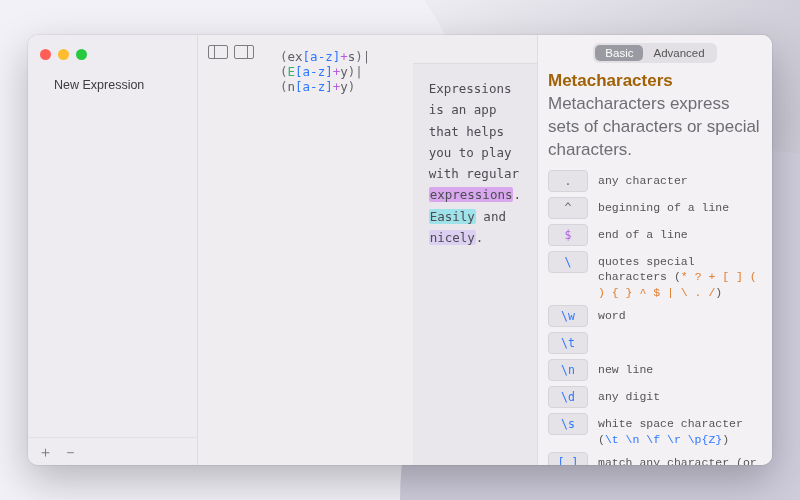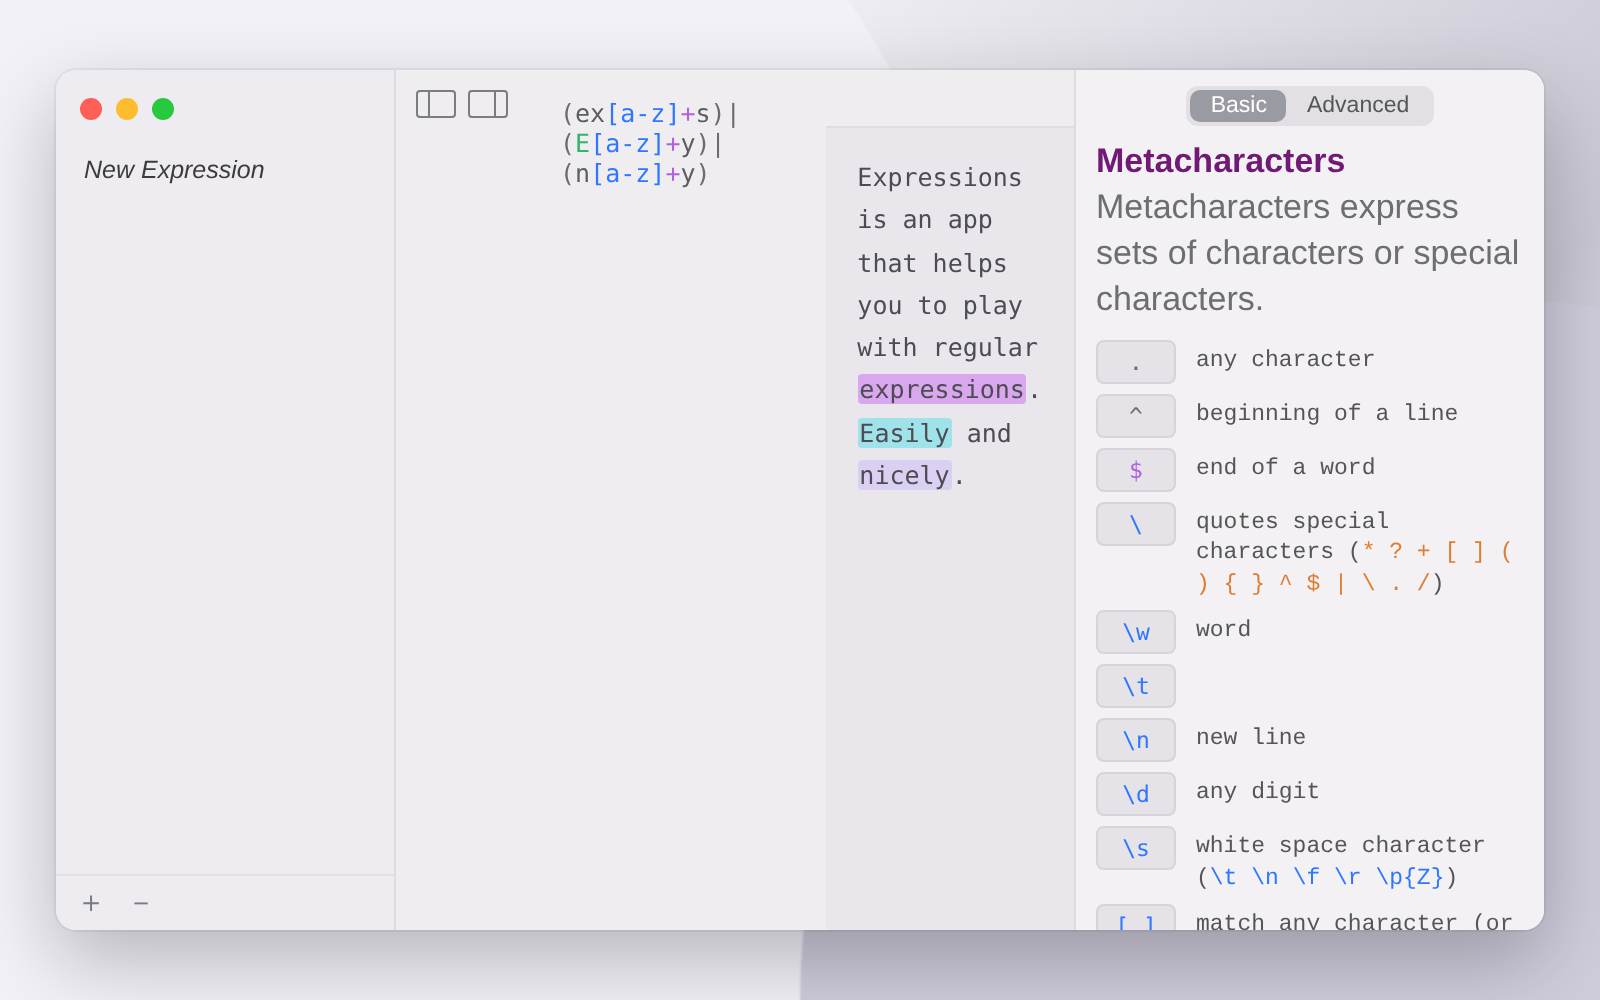--- a/index.html
+++ b/index.html
@@ -29,21 +29,21 @@
   .sidebar {
     width:170px;
     background:#eeecf0;
     border-right:1px solid #dedce1;
     display:flex; flex-direction:column;
     padding-top:6px;
   }
   .traffic { display:flex; gap:7px; padding:8px 12px; }
   .dot { width:11px; height:11px; border-radius:50%; }
   .dot.red{background:#ff5f57;} .dot.yellow{background:#febc2e;} .dot.green{background:#28c840;}
-  .expr-list { flex:1; padding:4px 0;font-style:italic; }
+  .expr-list { flex:1; padding:4px 12px; }
   .expr-item {
     padding:6px 14px; font-size:12.5px; color:#3b3b40;
     cursor:default;
   }
   .sidebar-footer {
     display:flex; gap:10px; padding:6px 10px; color:#7a7a82; font-size:15px;
     border-top:1px solid #e2e0e5;
   }
   .sidebar-footer span { cursor:pointer; line-height:1; }
 
@@ -104,21 +104,21 @@
     overflow:hidden;
   }
   .seg {
     align-self:center;
     display:flex; background:#e2e0e5; border-radius:6px; padding:2px; font-size:11.5px;
     margin-bottom:8px;
   }
   .seg > div { padding:2px 10px; border-radius:5px; color:#555; cursor:pointer;}
   .seg > .active { background:#9a9aa2; color:#fff; }
   .panel h2 {
-    font-size:17px; font-weight:700; color:#701a75; margin-bottom:2px;
+    font-size:17px; font-weight:700; color:#a16207; margin-bottom:2px;
   }
   .panel-desc { font-size:17px; color:#6d6d74; line-height:1.35; margin-bottom:8px;}
   .mc-row { display:flex; align-items:flex-start; gap:10px; margin-bottom:5px;}
   .mc-key {
     width:40px; min-width:40px; height:22px;
     background:#e5e3e8; border:1px solid #d6d4da; border-radius:4px;
     display:flex; align-items:center; justify-content:center;
     font-family: ui-monospace, Menlo, monospace; font-size:11.5px;
   }
   .mc-key.purple { color:#b25fe0;}
@@ -172,21 +172,21 @@
         <div class="mc-row">
           <div class="mc-key gray">.</div>
           <div class="mc-desc">any character</div>
         </div>
         <div class="mc-row">
           <div class="mc-key gray">^</div>
           <div class="mc-desc">beginning of a line</div>
         </div>
         <div class="mc-row">
           <div class="mc-key purple">$</div>
-          <div class="mc-desc">end of a word</div>
+          <div class="mc-desc">end of a line</div>
         </div>
         <div class="mc-row">
           <div class="mc-key blue">\</div>
           <div class="mc-desc">quotes special characters (<span class="orange">* ? + [ ] ( ) { } ^ $ | \ . /</span>)</div>
         </div>
         <div class="mc-row">
           <div class="mc-key blue">\w</div>
           <div class="mc-desc">word</div>
         </div>
         <div class="mc-row">

